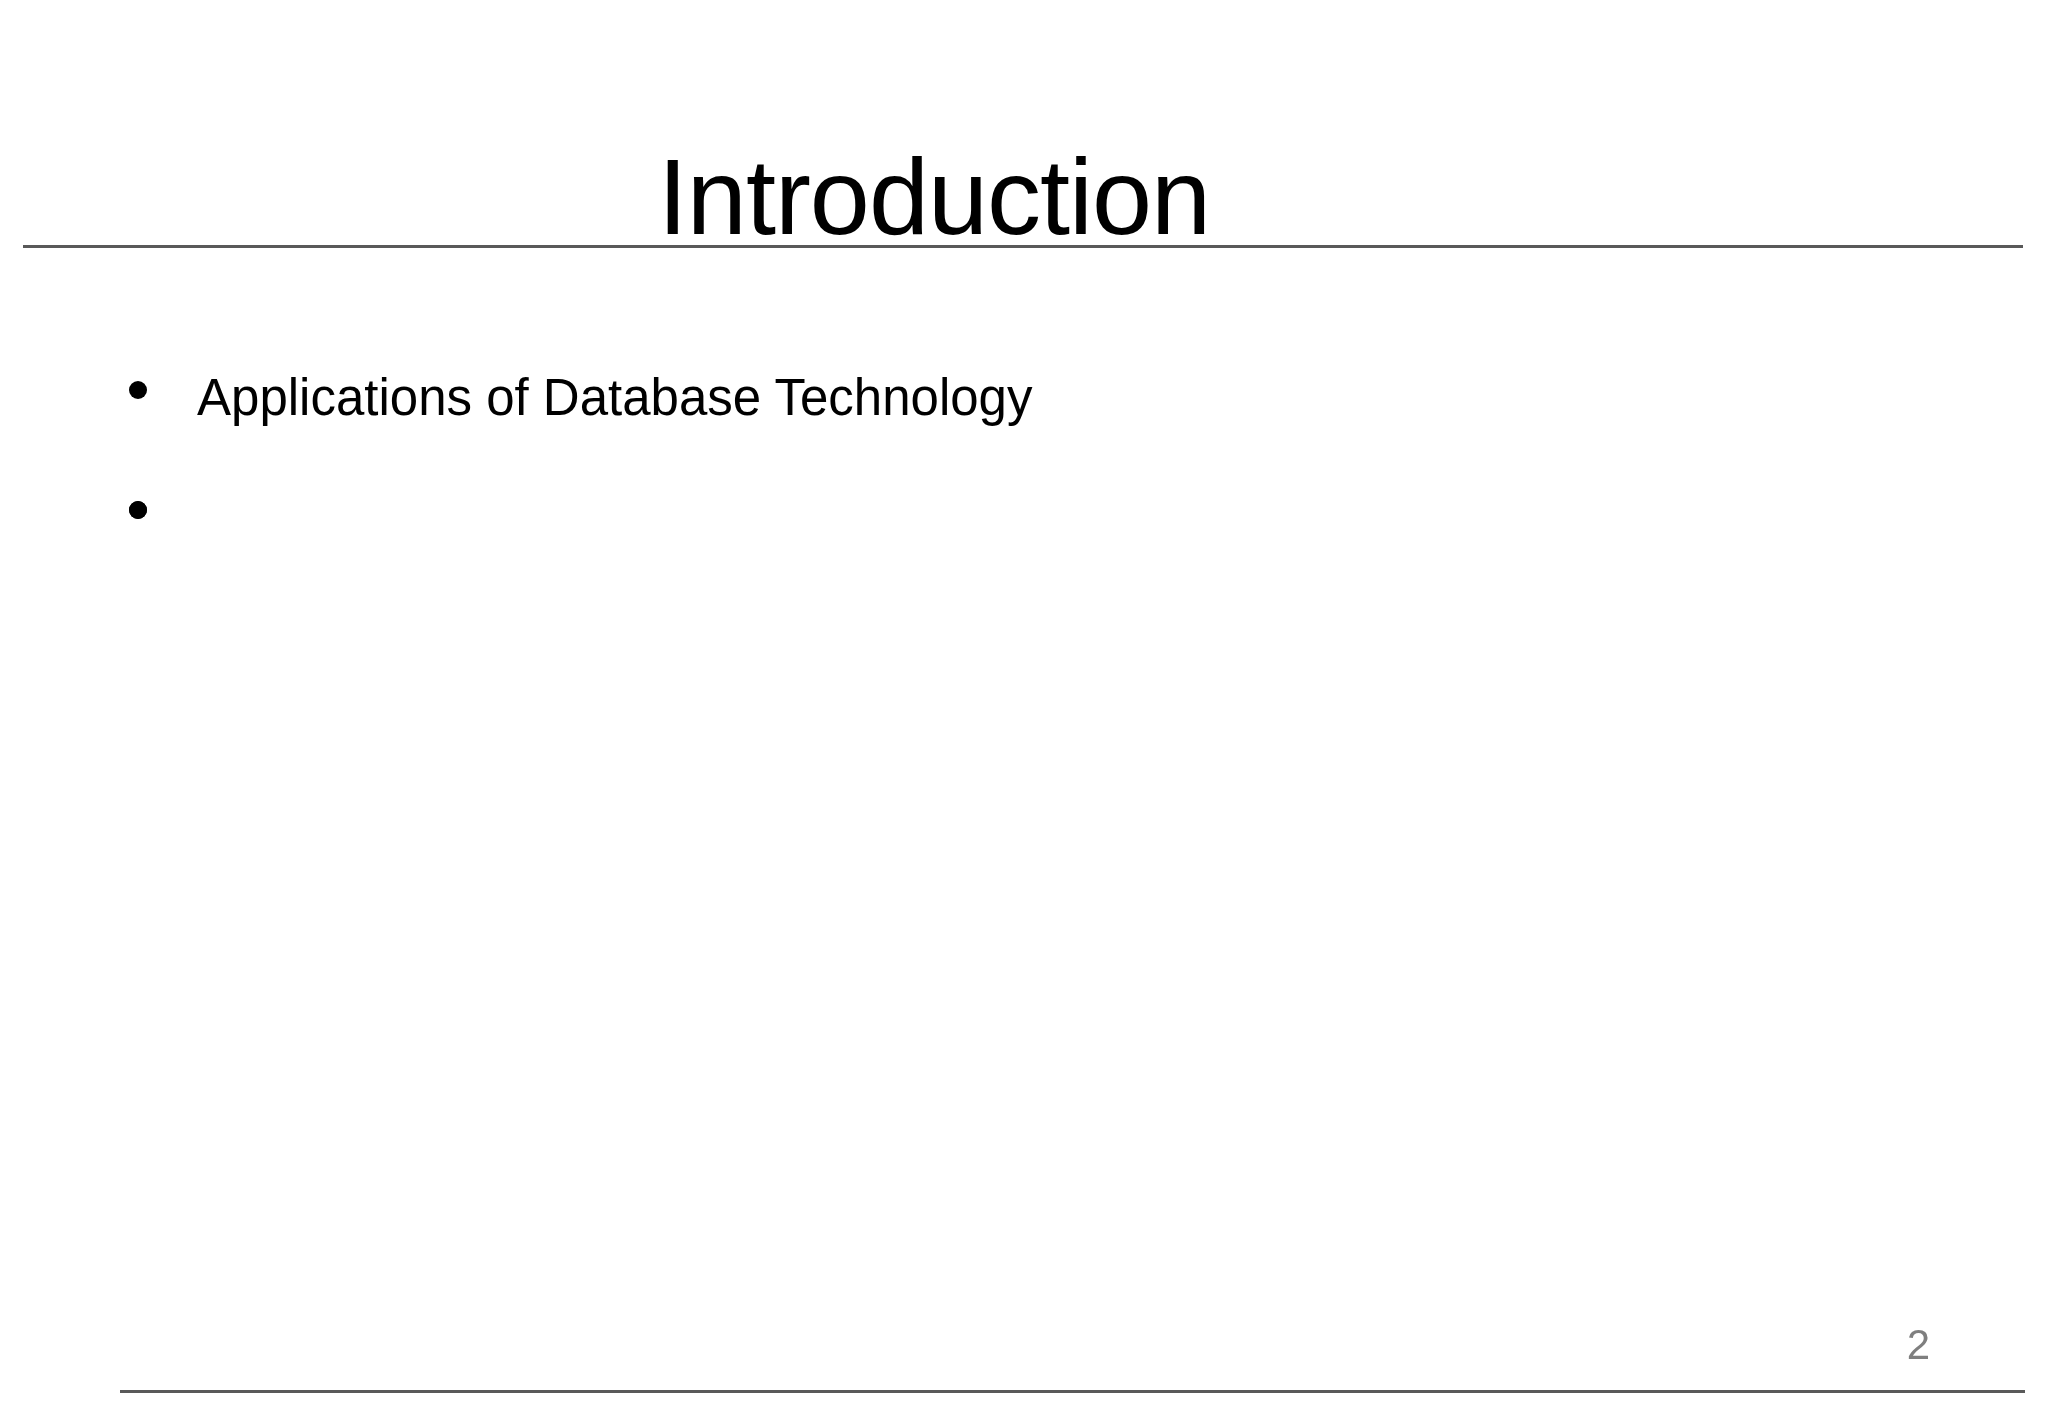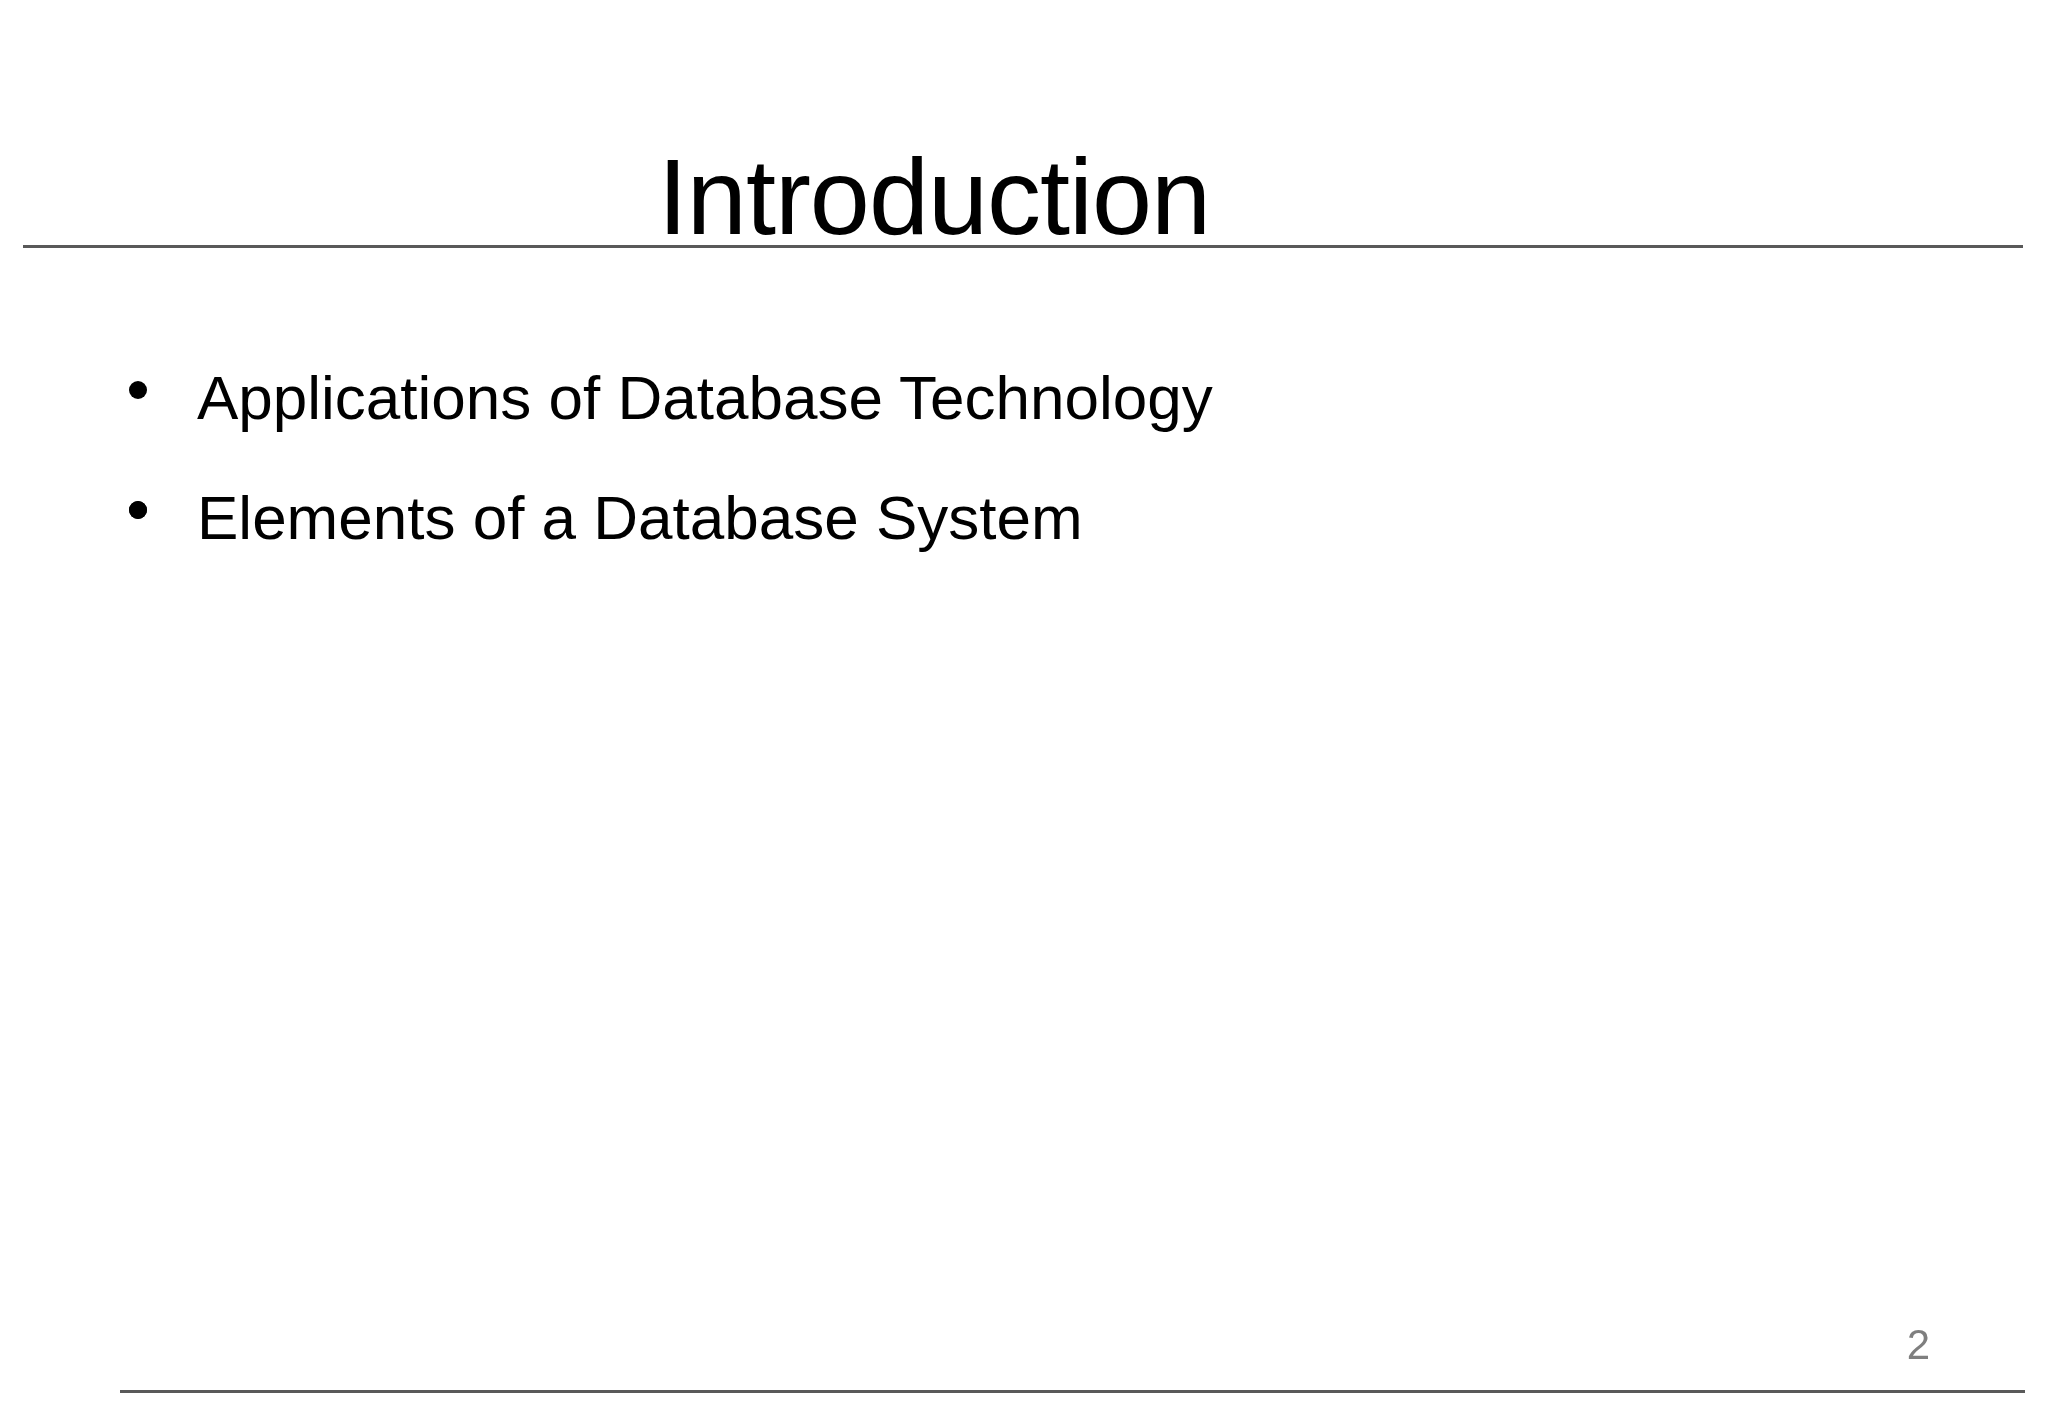--- a/index.html
+++ b/index.html
@@ -51,21 +51,21 @@
     left: 123px;
     width: 1680px;
     margin: 0;
     padding: 0;
     list-style: none;
   }
   .bullet-item {
     position: relative;
     padding-left: 74px;
     margin: 0 0 20px 0;
-    font-size: 62px;
+    font-size: 51px;
     line-height: 100px;
     font-weight: 400;
     color: #000000;
   }
   .bullet-dot {
     position: absolute;
     left: 6px;
     top: 33px;
     width: 18px;
     height: 18px;
@@ -93,21 +93,20 @@
   <ul class="bullet-list">
     <li class="bullet-item">
       <span class="bullet-dot"></span>
       <span>Applications of Database Technology</span>
     </li>
     <li class="bullet-item">
       <span class="bullet-dot"></span>
     </li>
     <li class="bullet-item">
       <span class="bullet-dot"></span>
-      <span>Elements of a Database System</span>
     </li>
   </ul>
 
   <div class="page-number">2</div>
 
   <div class="rule-bottom"></div>
 
 </div>
 
 </body></html>

